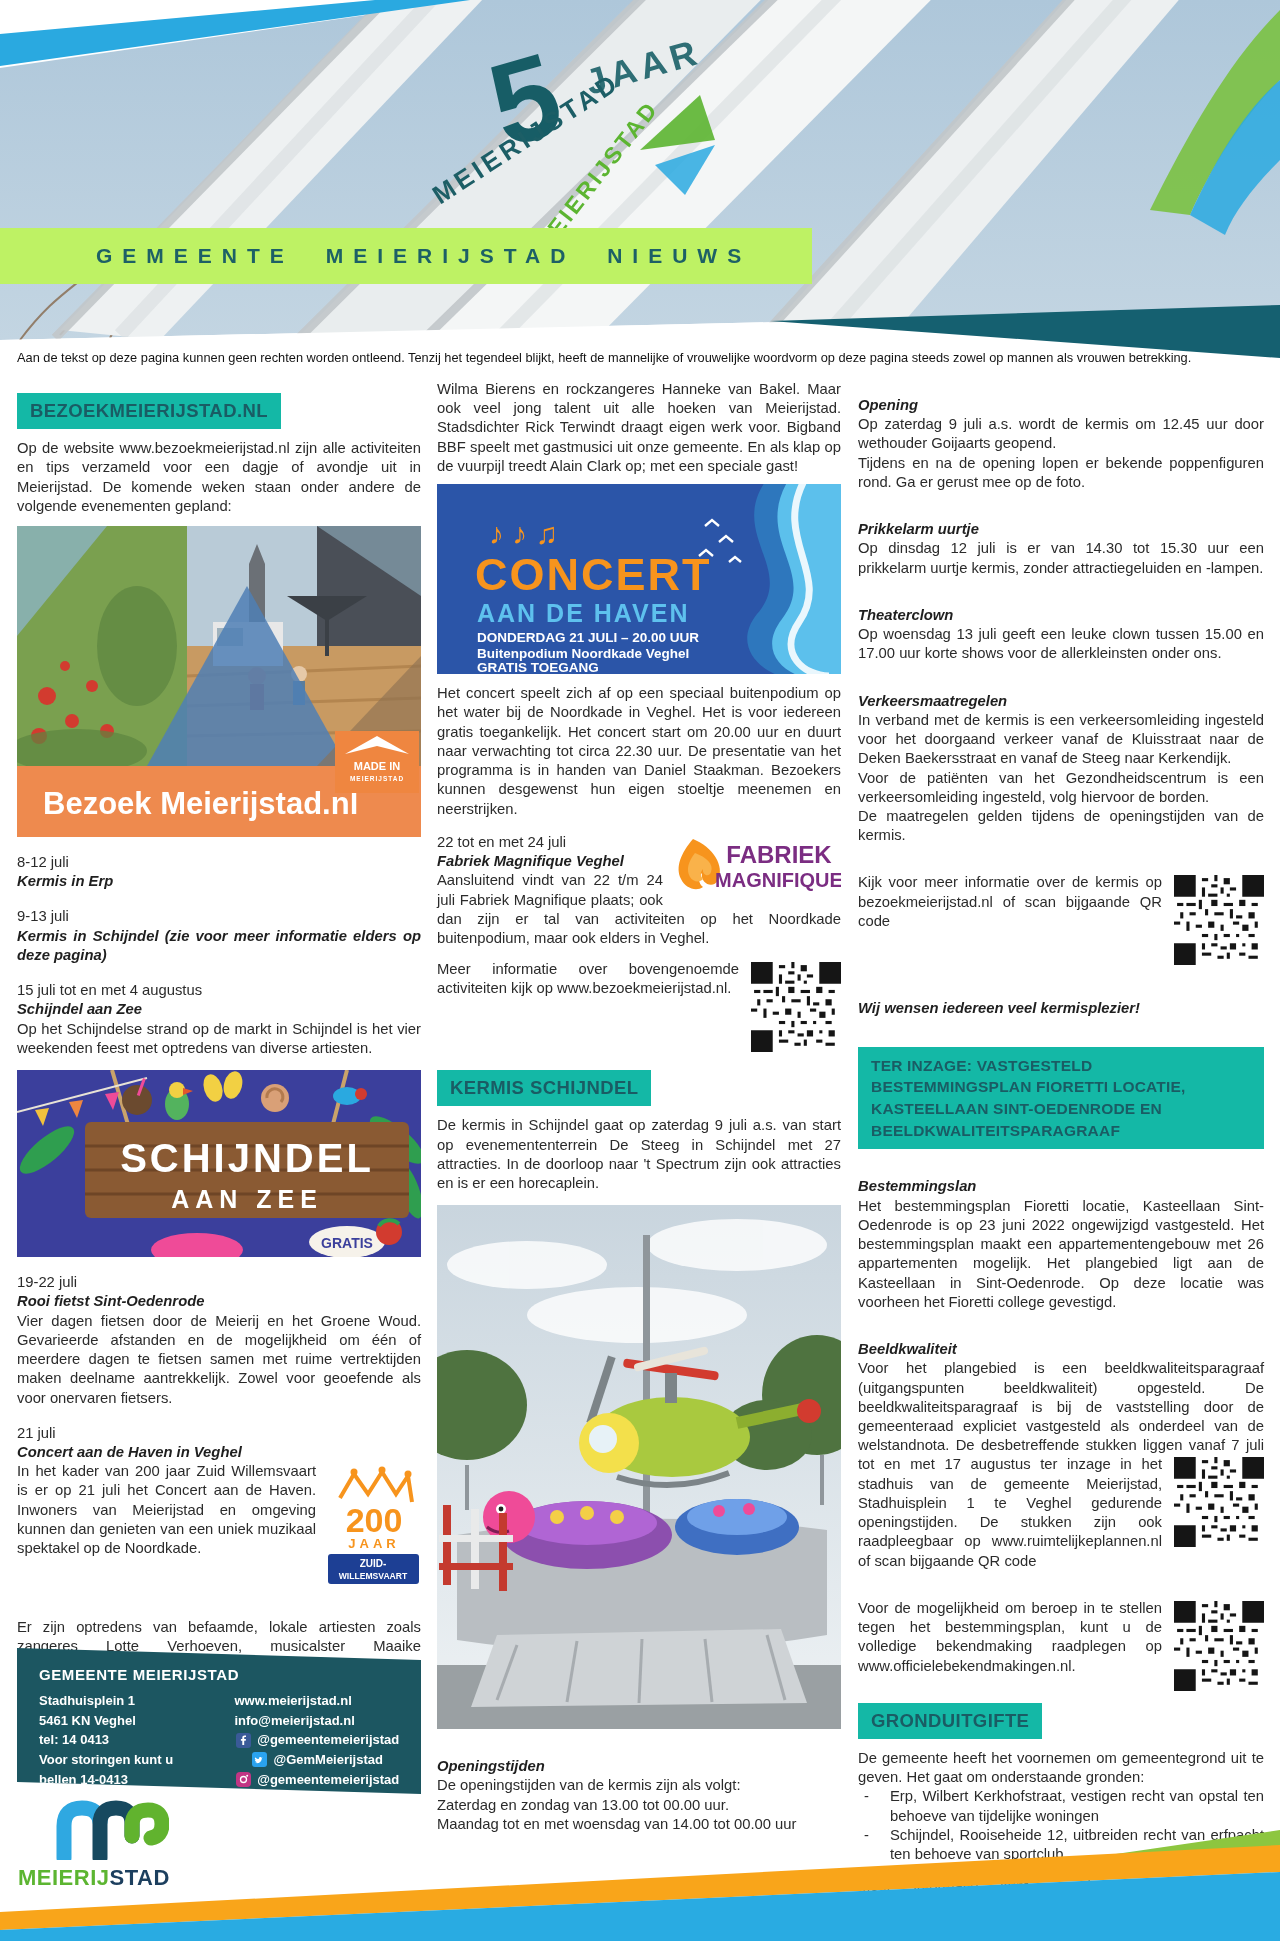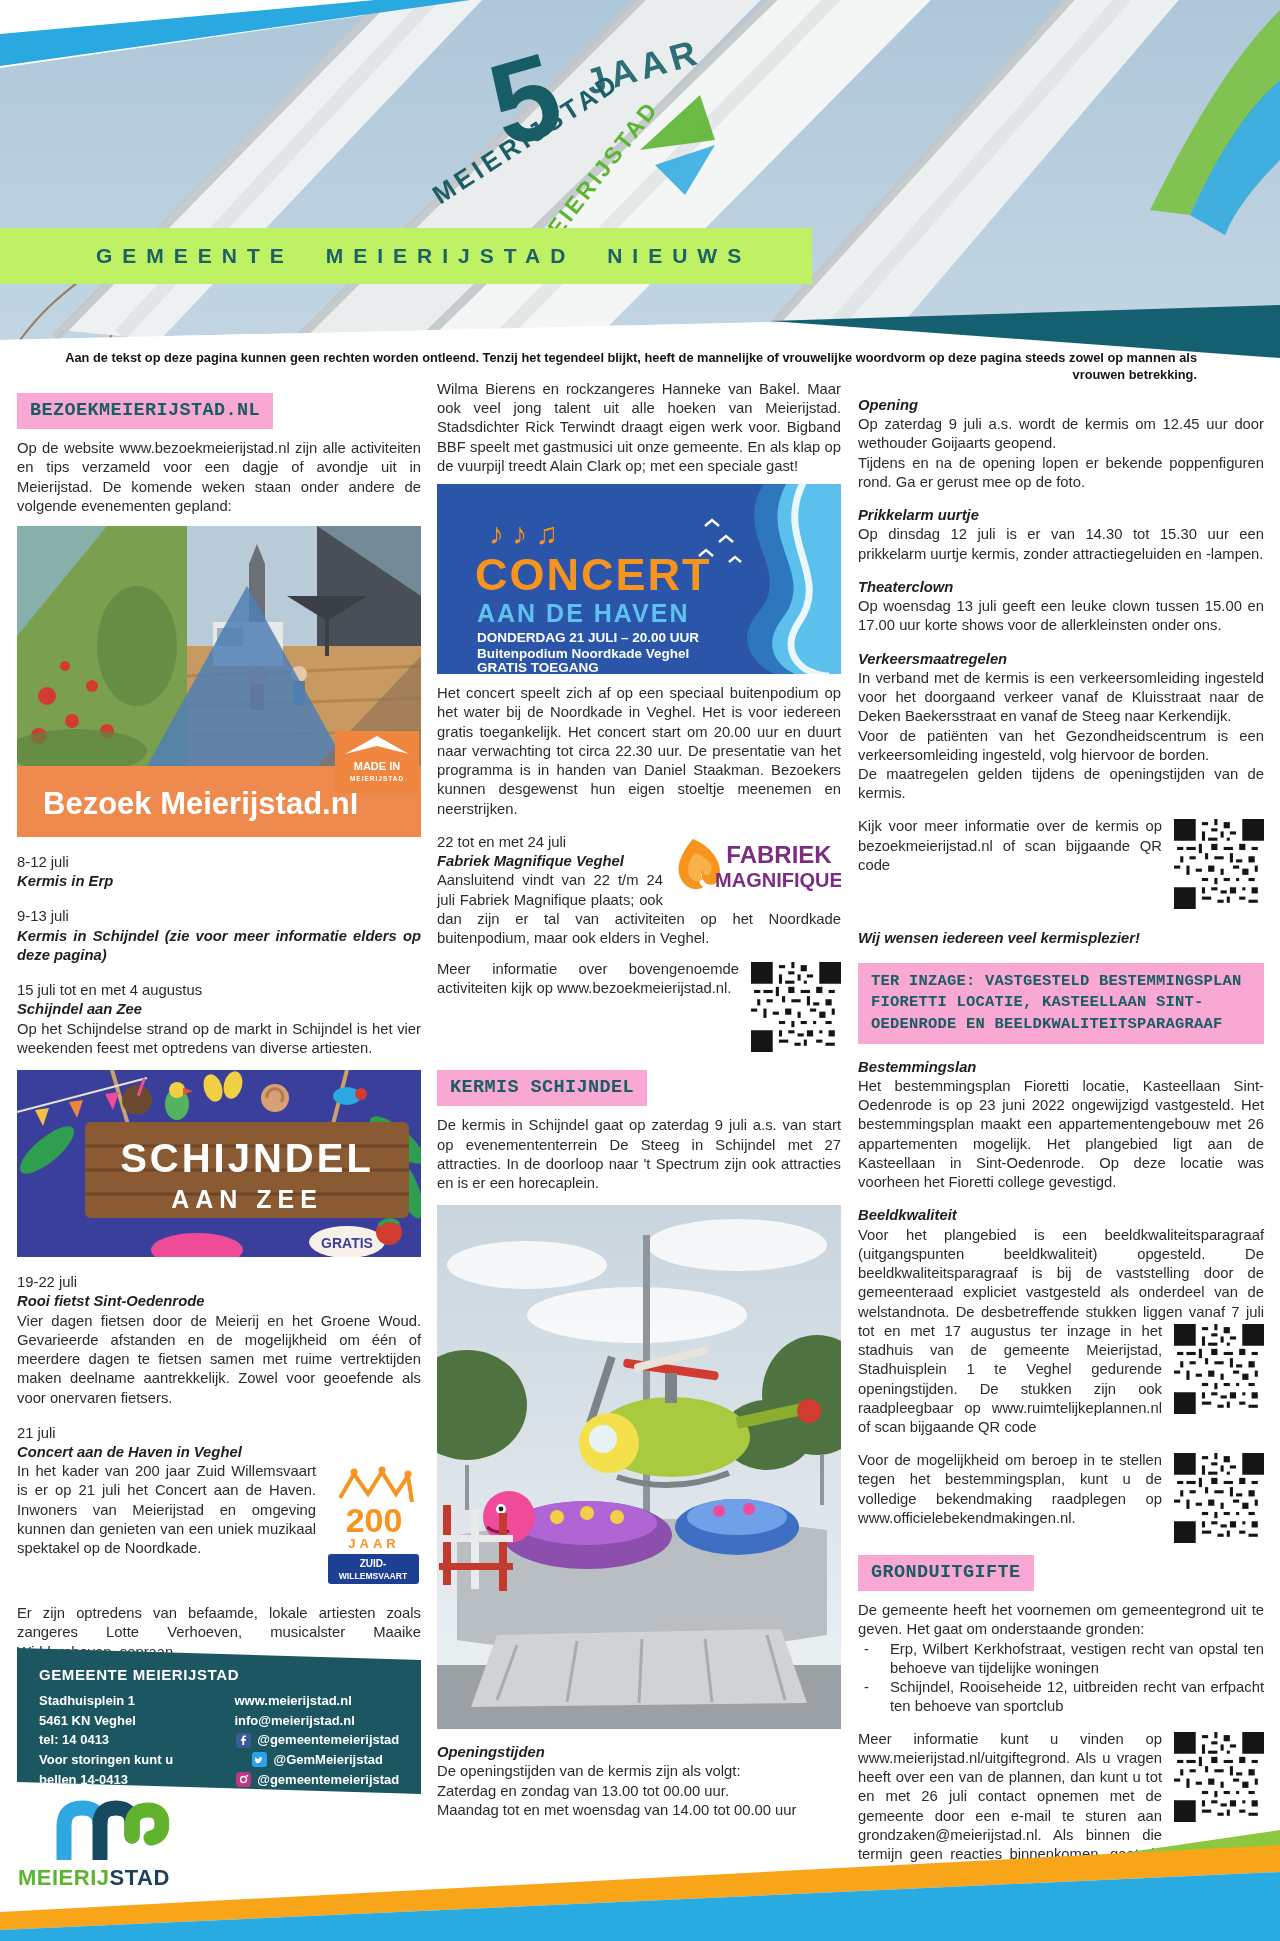--- a/index.html
+++ b/index.html
@@ -1,36 +1,36 @@
 <!DOCTYPE html>
 <html lang="nl"><head>
 <meta charset="utf-8">
 <style>
   html,body{margin:0;padding:0;background:#ffffff;}
   .page{position:relative;width:1280px;height:1941px;background:#fff;overflow:hidden;
         font-family:"Liberation Sans",sans-serif;color:#2b2b2b;font-size:14.8px;line-height:1.3;}
   p{margin:0;}
   .j{text-align:justify;}
   .b{font-weight:bold;color:#1f1f1f;font-style:italic;}
-  .sec{margin-top:14px;}
+  .sec{margin-top:28px;}
   .evt{margin-top:16px;}
   .clear::after{content:"";display:block;clear:both;}
   
   .header-photo{position:absolute;left:0;top:0;width:1280px;height:372px;}
   .title-band{position:absolute;left:0;top:228px;width:812px;height:56px;background:#bef264;}
   .title-band .t{font-weight:bold;color:#1d6066;font-size:21px;letter-spacing:10px;word-spacing:16px;
                  line-height:56px;padding-left:96px;white-space:nowrap;}
-  .disclaimer{position:absolute;left:17px;top:350px;width:1180px;font-size:12.8px;font-weight:bold;color:#141414;text-align:right;}
+  .disclaimer{position:absolute;left:17px;top:350px;width:1180px;font-size:12.8px;font-weight:normal;color:#141414;}
   
   .col{position:absolute;width:404px;}
   #col1{left:17px;top:393px;}
   #col2{left:437px;top:380px;}
   #col3{left:858px;top:396px;width:406px;}
-  .badge{display:inline-block;background:#f9a8d4;color:#1a5c64;font-weight:bold;
-         font-size:18.5px;padding:6px 13px;letter-spacing:.4px;font-family:Liberation Mono, monospace;}
+  .badge{display:inline-block;background:#14b8a6;color:#1a5c64;font-weight:bold;
+         font-size:18.5px;padding:6px 13px;letter-spacing:.4px;}
   .badge.block{display:block;font-size:15.5px;line-height:1.4;padding:8px 13px;letter-spacing:.2px;}
   .fig{display:block;margin-top:10px;}
   .qrf{float:right;margin:2px 0 6px 12px;}
   .qr{width:90px;height:90px;display:block;background:#fff;}
   .logo-float{float:right;margin:2px 0 4px 10px;}
   .li{display:flex;margin:0;}
   .li .dash{width:26px;padding-left:6px;}
   .li .txt{flex:1;text-align:justify;}
   
   .footer-box{position:absolute;left:17px;top:1648px;width:404px;height:146px;background:#1c5661;color:#fff;

